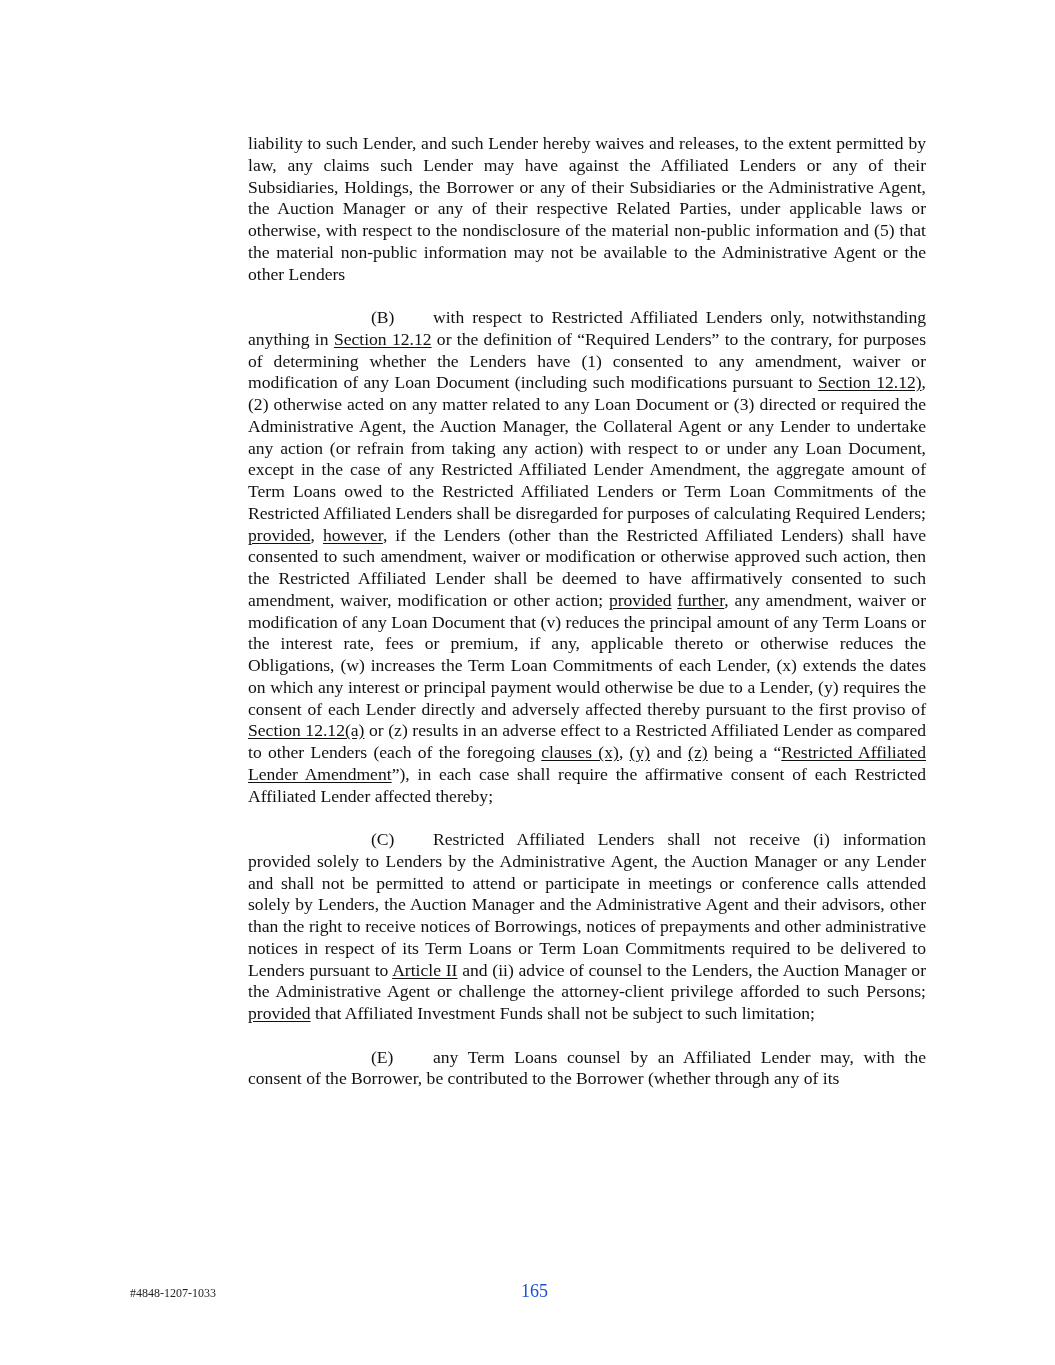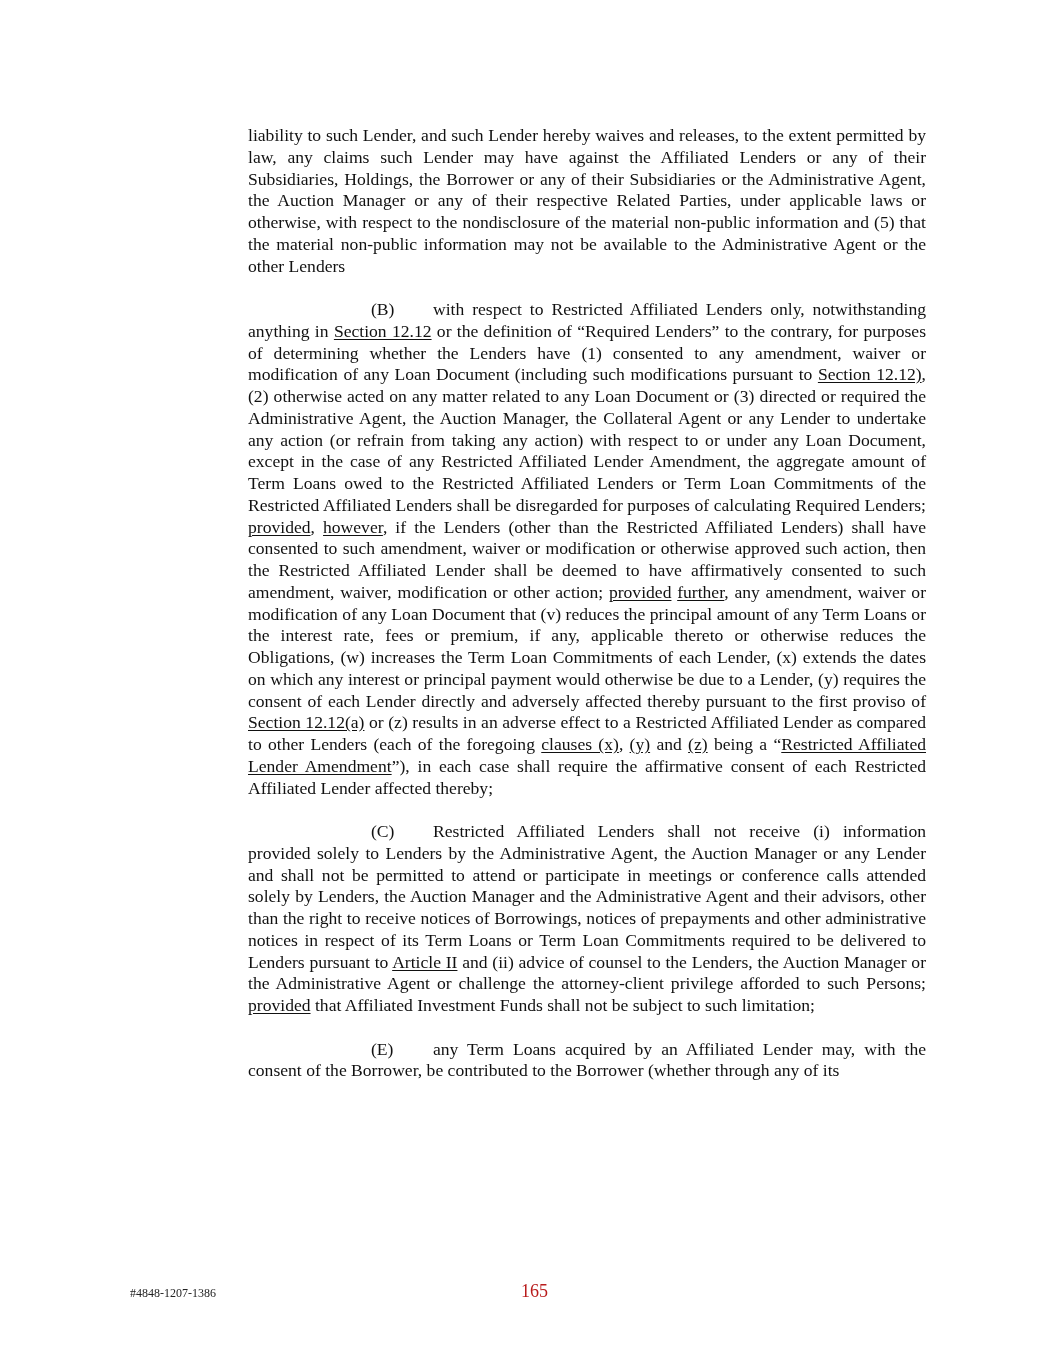--- a/index.html
+++ b/index.html
@@ -1,48 +1,48 @@
 <!DOCTYPE html>
 <html><head>
 <meta charset="utf-8">
 <style>
   html, body { margin: 0; padding: 0; background: #ffffff; }
   body { width: 1055px; height: 1365px; position: relative; overflow: hidden; }
   .page { position: absolute; left: 0; top: 0; width: 1055px; height: 1365px; background: #fff; }
   .body-text {
-    position: absolute; left: 248px; top: 125px; width: 678px;
+    position: absolute; left: 248px; top: 133px; width: 678px;
     font-family: "Liberation Serif", "DejaVu Serif", serif;
     font-size: 17.6px; line-height: 21.75px; color: #111;
     text-align: justify;
   }
   .para { margin: 0 0 21.75px 0; }
   .indent { display: inline-block; width: 123px; }
   .marker { display: inline-block; width: 62px; }
   u { text-underline-offset: 2px; }
   .footer-id {
     position: absolute; left: 130px; top: 1286px;
     font-family: "Liberation Serif", "DejaVu Serif", serif; font-size: 12px; color: #222;
   }
   .page-num {
     position: absolute; left: 521px; top: 1281px;
-    font-family: "Liberation Serif", "DejaVu Serif", serif; font-size: 18px; color: #b91c1c;
+    font-family: "Liberation Serif", "DejaVu Serif", serif; font-size: 18px; color: #1d4ed8;
   }
 </style>
 </head>
 <body>
 
 <div class="page">
   <div class="body-text">
 
     <p class="para"><span>liability to such Lender, and such Lender hereby waives and releases, to the extent permitted by law, any claims such Lender may have against the Affiliated Lenders or any of their Subsidiaries, Holdings, the Borrower or any of their Subsidiaries or the Administrative Agent, the Auction Manager or any of their respective Related Parties, under applicable laws or otherwise, with respect to the nondisclosure of the material non-public information and (5) that the material non-public information may not be available to the Administrative Agent or the other Lenders</span></p>
 
     <p class="para"><span class="indent"></span><span class="marker">(B)</span><span>with respect to Restricted Affiliated Lenders only, notwithstanding anything in </span><u>Section 12.12</u><span> or the definition of “Required Lenders” to the contrary, for purposes of determining whether the Lenders have (1) consented to any amendment, waiver or modification of any Loan Document (including such modifications pursuant to </span><u>Section 12.12)</u><span>, (2) otherwise acted on any matter related to any Loan Document or (3) directed or required the Administrative Agent, the Auction Manager, the Collateral Agent or any Lender to undertake any action (or refrain from taking any action) with respect to or under any Loan Document, except in the case of any Restricted Affiliated Lender Amendment, the aggregate amount of Term Loans owed to the Restricted Affiliated Lenders or Term Loan Commitments of the Restricted Affiliated Lenders shall be disregarded for purposes of calculating Required Lenders; </span><u>provided</u><span>, </span><u>however</u><span>, if the Lenders (other than the Restricted Affiliated Lenders) shall have consented to such amendment, waiver or modification or otherwise approved such action, then the Restricted Affiliated Lender shall be deemed to have affirmatively consented to such amendment, waiver, modification or other action; </span><u>provided</u><span> </span><u>further</u><span>, any amendment, waiver or modification of any Loan Document that (v) reduces the principal amount of any Term Loans or the interest rate, fees or premium, if any, applicable thereto or otherwise reduces the Obligations, (w) increases the Term Loan Commitments of each Lender, (x) extends the dates on which any interest or principal payment would otherwise be due to a Lender, (y) requires the consent of each Lender directly and adversely affected thereby pursuant to the first proviso of </span><u>Section 12.12(a)</u><span> or (z) results in an adverse effect to a Restricted Affiliated Lender as compared to other Lenders (each of the foregoing </span><u>clauses (x)</u><span>, </span><u>(y)</u><span> and </span><u>(z)</u><span> being a “</span><u>Restricted Affiliated Lender Amendment</u><span>”), in each case shall require the affirmative consent of each Restricted Affiliated Lender affected thereby;</span></p>
 
     <p class="para"><span class="indent"></span><span class="marker">(C)</span><span>Restricted Affiliated Lenders shall not receive (i) information provided solely to Lenders by the Administrative Agent, the Auction Manager or any Lender and shall not be permitted to attend or participate in meetings or conference calls attended solely by Lenders, the Auction Manager and the Administrative Agent and their advisors, other than the right to receive notices of Borrowings, notices of prepayments and other administrative notices in respect of its Term Loans or Term Loan Commitments required to be delivered to Lenders pursuant to </span><u>Article II</u><span> and (ii) advice of counsel to the Lenders, the Auction Manager or the Administrative Agent or challenge the attorney-client privilege afforded to such Persons; </span><u>provided</u><span> that Affiliated Investment Funds shall not be subject to such limitation;</span></p>
 
 
-    <p class="para"><span class="indent"></span><span class="marker">(E)</span><span>any Term Loans acquired by an Affiliated Lender may, with the consent of the Borrower, be contributed to the Borrower (whether through any of its</span></p>
+    <p class="para"><span class="indent"></span><span class="marker">(E)</span><span>any Term Loans counsel by an Affiliated Lender may, with the consent of the Borrower, be contributed to the Borrower (whether through any of its</span></p>
 
   </div>
 
-  <div class="footer-id">#4848-1207-1386</div>
+  <div class="footer-id">#4848-1207-1033</div>
   <div class="page-num">165</div>
 </div>
 
 </body></html>

